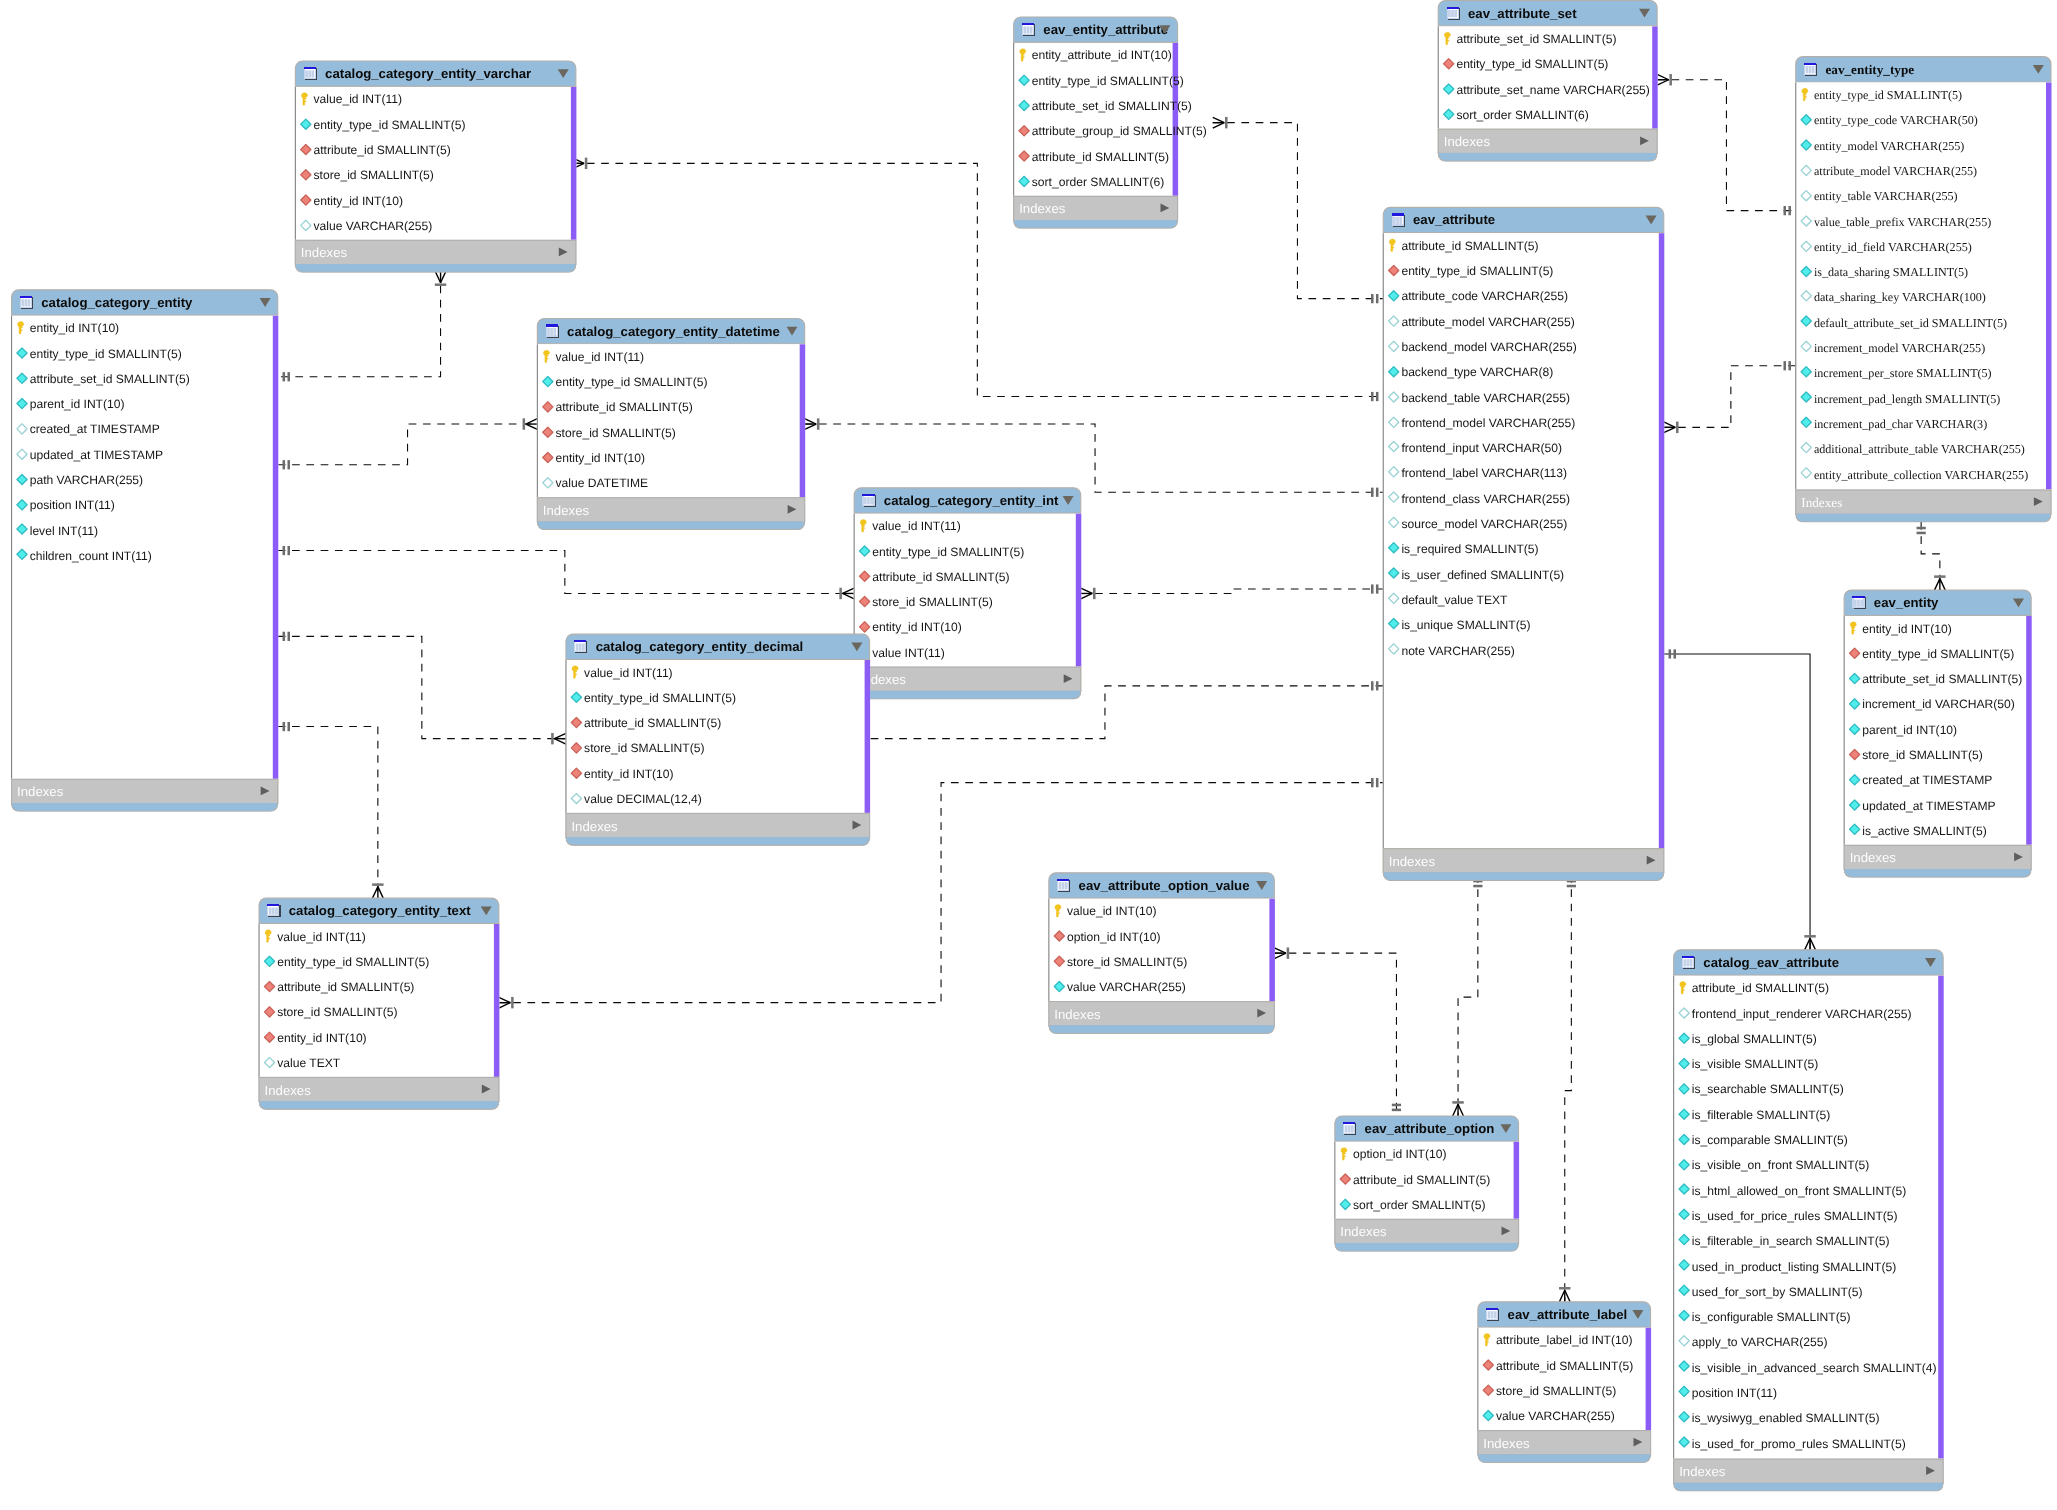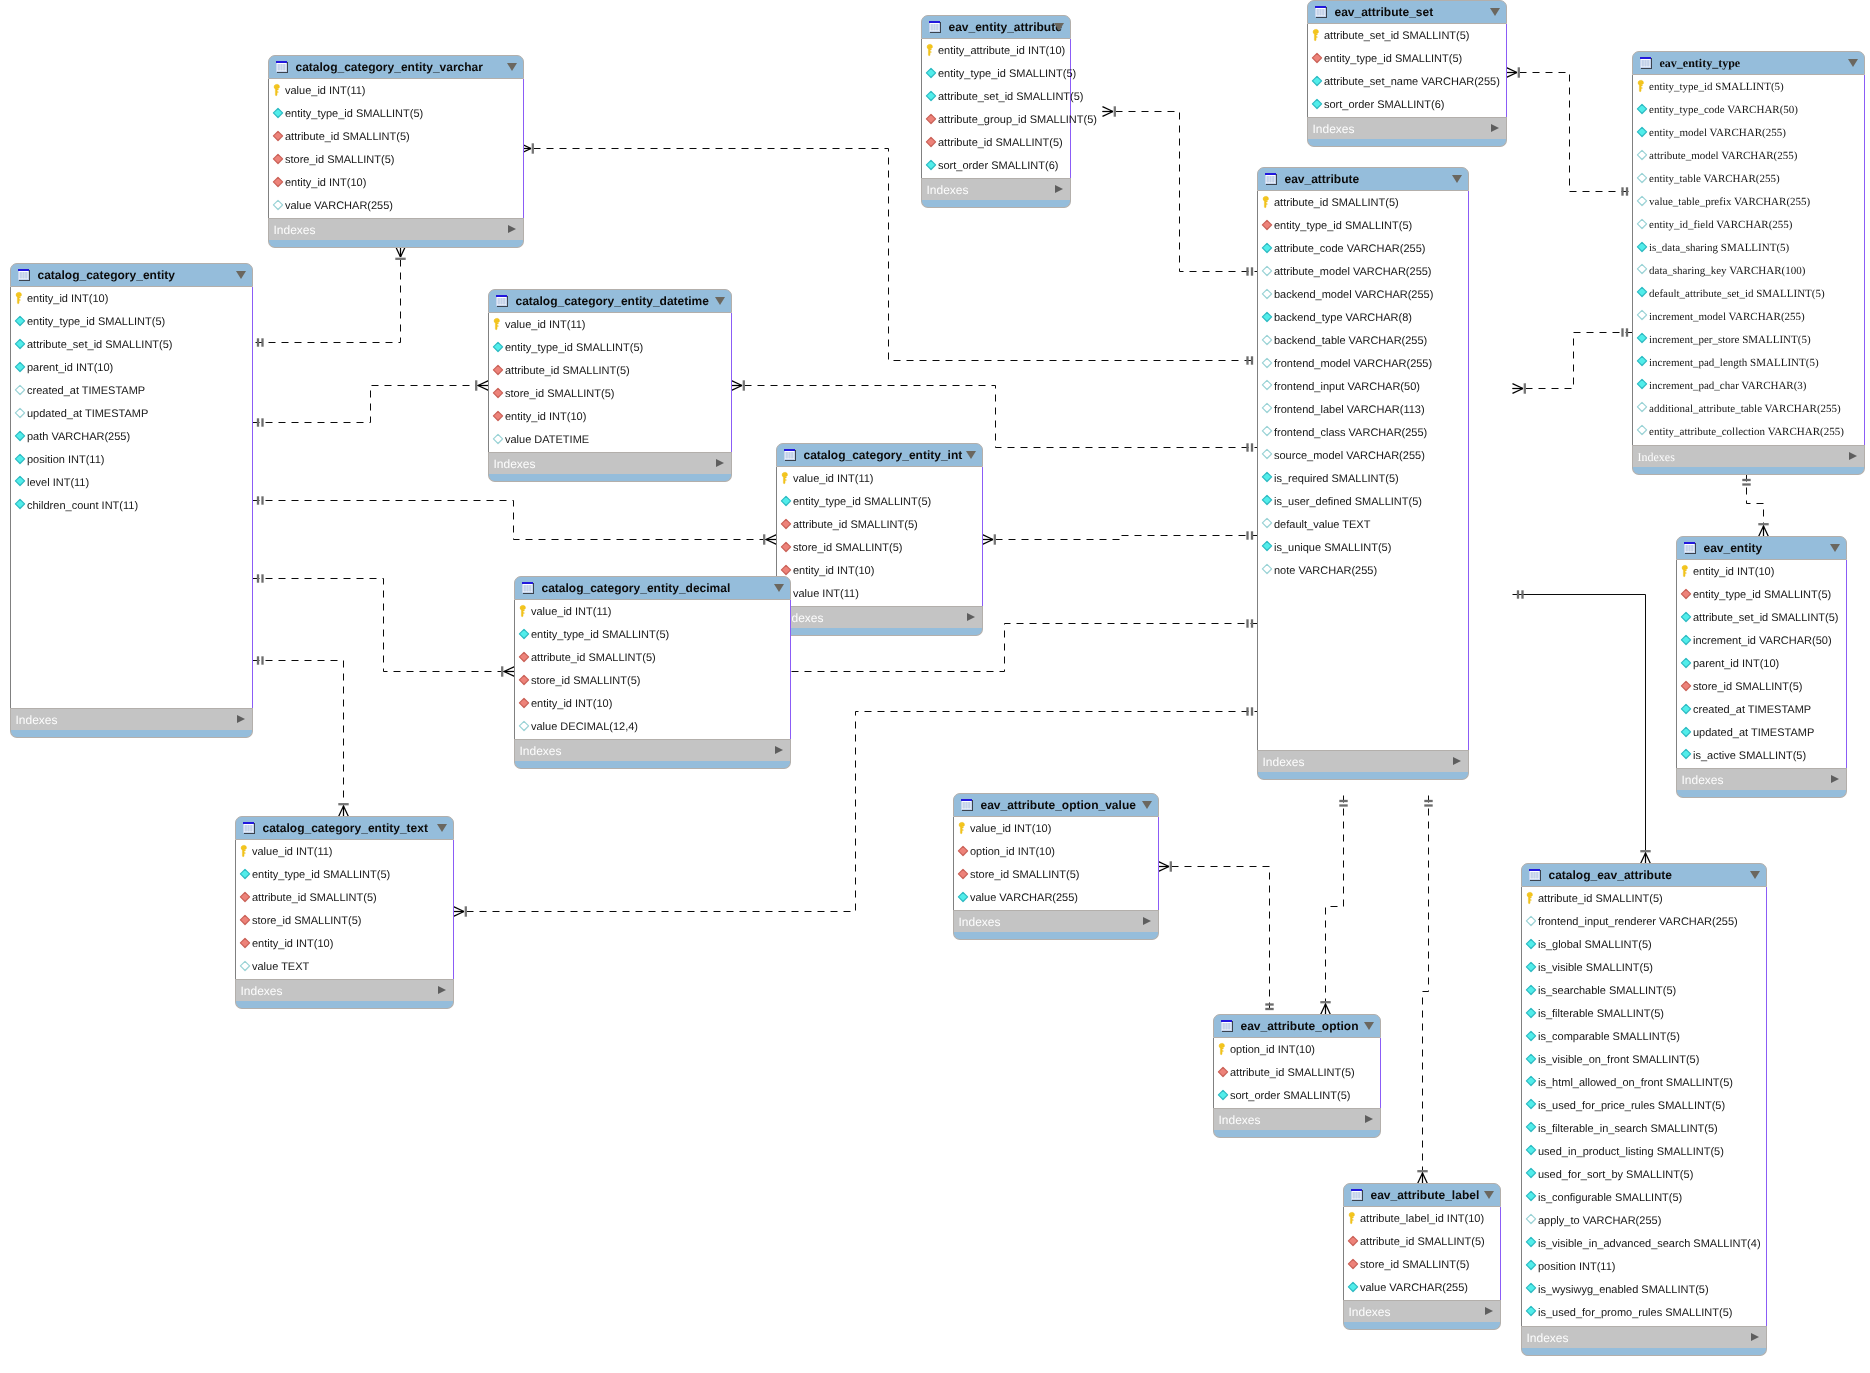--- a/index.html
+++ b/index.html
@@ -11,21 +11,21 @@
 #links-layer{position:absolute;left:0;top:0;width:1870px;height:1373px;overflow:visible;}
 .tbl{position:absolute;box-sizing:border-box;}
 .hdr{position:absolute;left:0;top:0;right:0;height:24px;background:#95bddb;box-sizing:border-box;
   border:1px solid #b3afab;border-bottom:1px solid #b3afab;border-radius:7px 7px 0 0;}
 .hdr-ico{position:absolute;left:6px;top:4px;width:14px;height:14px;line-height:0;}
 .hdr-name{position:absolute;top:2.5px;left:26.5px;font-size:12px;font-weight:bold;color:#0b0b0b;
   white-space:nowrap;line-height:16px;filter:opacity(1);}
 .hdr-caret{position:absolute;top:6.5px;right:6px;width:0;height:0;border-left:5px solid transparent;
   border-right:5px solid transparent;border-top:8.5px solid #6b675f;}
 .tbody{position:absolute;left:0;right:0;background:#ffffff;box-sizing:border-box;
-  border-left:1px solid #808080;border-right:1px solid #8b5cf6;}
+  border-left:1px solid #808080;border-right:5px solid #8b5cf6;}
 .row{position:absolute;left:0;right:0;height:17px;white-space:nowrap;}
 .rico{position:absolute;left:2.5px;top:2px;width:12px;height:12px;line-height:0;}
 .rtxt{position:absolute;left:16px;top:1.5px;font-size:11px;color:#161616;line-height:17px;
   filter:opacity(1);}
 .foot{position:absolute;left:0;right:0;height:23px;background:#c4c4c4;box-sizing:border-box;
   border:1px solid #b3afab;}
 .foot-lbl{position:absolute;left:4.5px;top:4px;font-size:12px;color:#fdfdfd;line-height:14px;
   filter:opacity(1);}
 .blue{position:absolute;left:0;right:0;background:#95bddb;box-sizing:border-box;
   border:1px solid #b3afab;border-top:0;border-radius:0 0 7px 7px;}
@@ -854,21 +854,21 @@
               </svg></span>
             <span class="rtxt">entity_attribute_collection VARCHAR(255)</span>
           </div>
         </div>
         <div class="foot" style="top:394px">
           <span class="foot-lbl">Indexes</span>
           <span class="foot-arrow"></span>
         </div>
         <div class="blue" style="top:416px;height:8px"></div>
       </div>
-      <div class="tbl" style="left: 1257px; top: 167px; width: 212px; height: 614px;">
+      <div class="tbl" style="left: 1257px; top: 188px; width: 256px; height: 614px;">
         <div class="hdr">
           <span class="hdr-ico"><svg viewBox="0 0 14 14" width="14" height="14">
               <rect x="2" y="2" width="11" height="11" fill="#3b434e" shape-rendering="crispEdges"></rect>
               <rect x="1" y="1" width="11" height="11" fill="#c6d5ee" shape-rendering="crispEdges"></rect>
               <rect x="1" y="1" width="11" height="2" fill="#2218dd" shape-rendering="crispEdges"></rect>
               <rect x="2" y="3" width="9" height="8" fill="#ffffff" shape-rendering="crispEdges"></rect>
               <rect x="2.4" y="4" width="2.5" height="6.6" fill="#c4d2e9"></rect>
               <rect x="5.25" y="4" width="2.5" height="6.6" fill="#c4d2e9"></rect>
               <rect x="8.1" y="4" width="2.5" height="6.6" fill="#c4d2e9"></rect>
             </svg></span>

